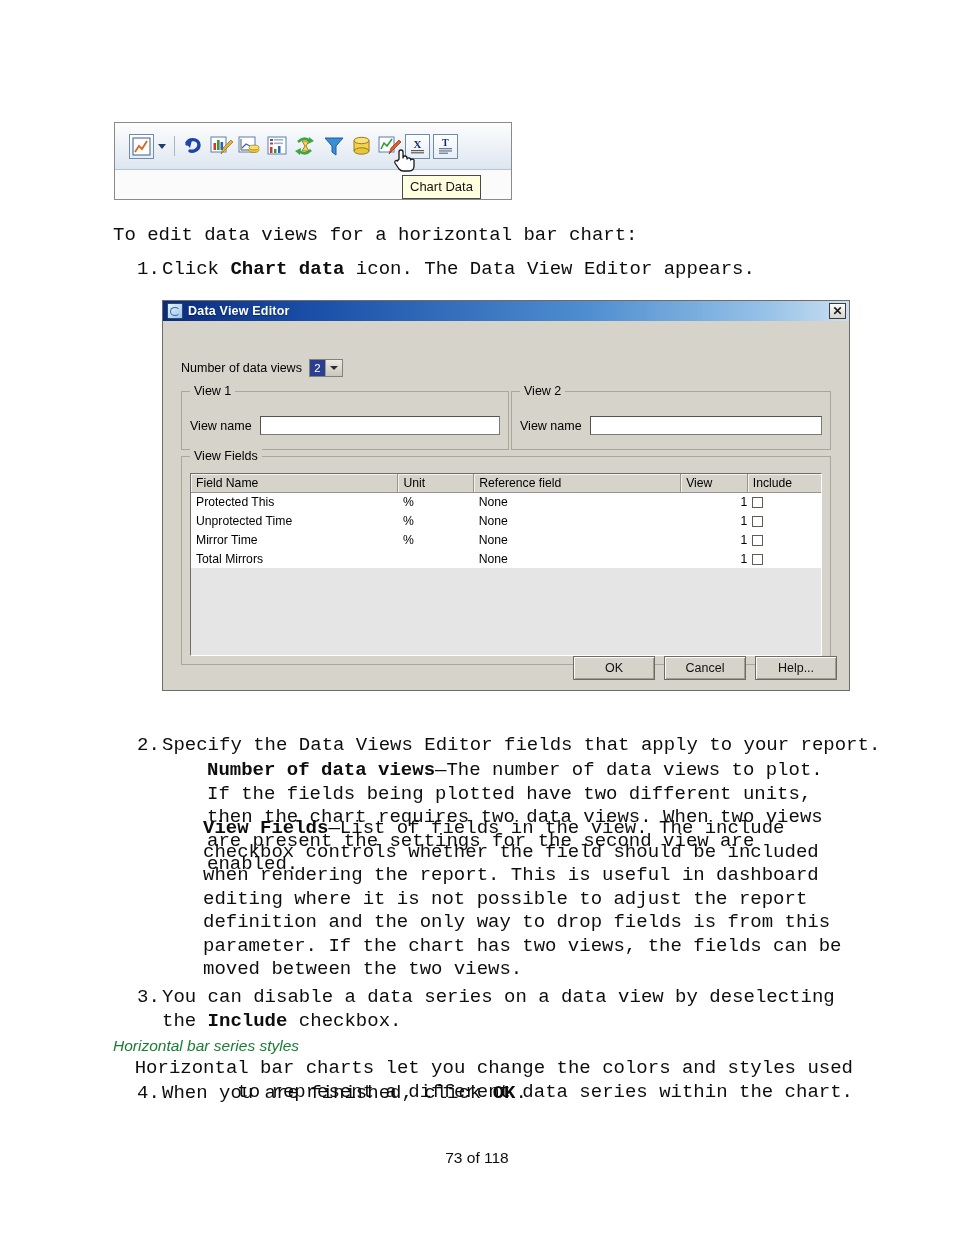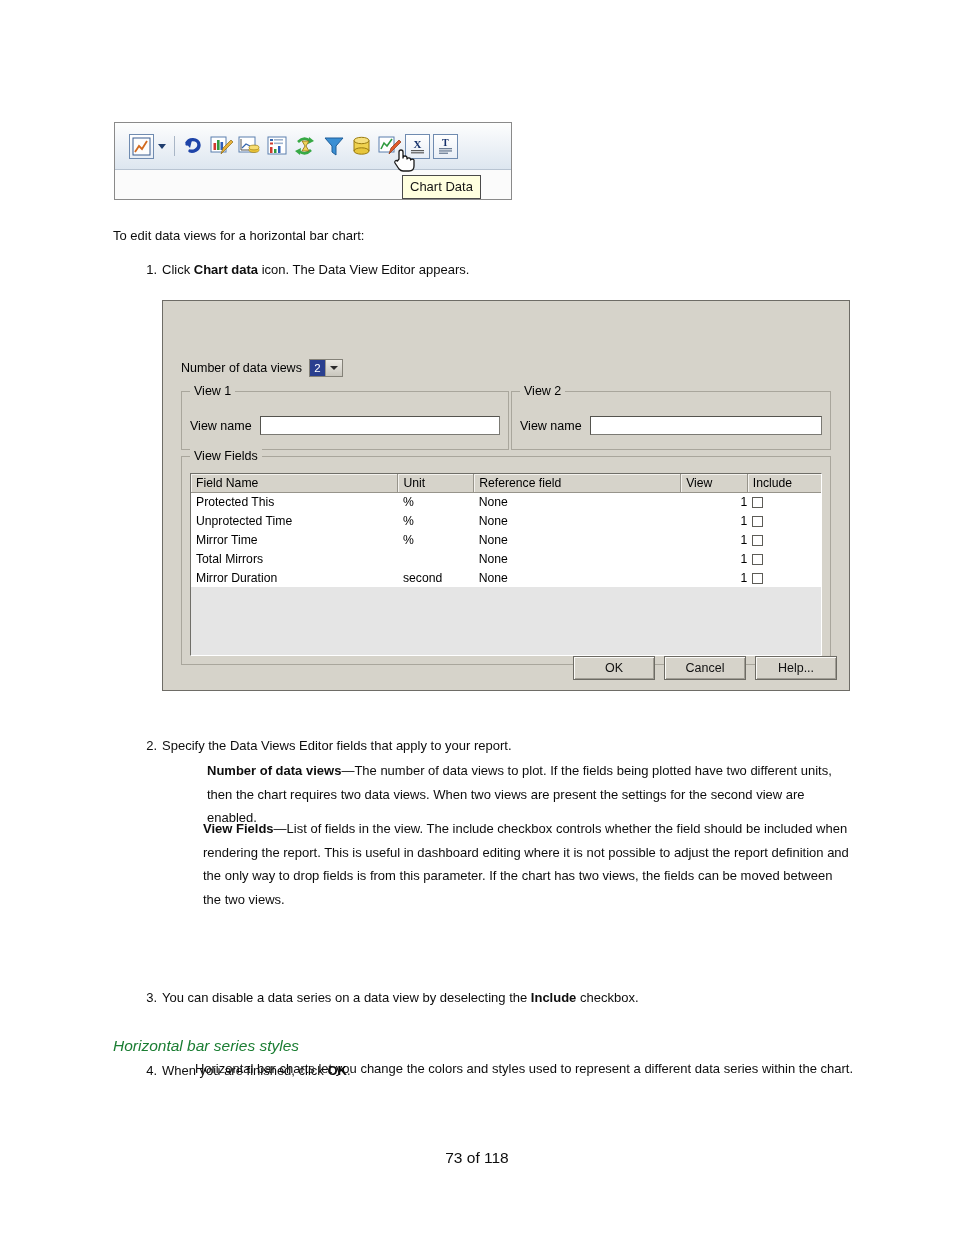--- a/index.html
+++ b/index.html
@@ -114,23 +114,24 @@
     position: absolute;
     left: 278px;
     top: 24px;
     width: 22px;
     height: 26px;
   }
 
   
   .para {
     position: absolute;
-    font-size: 13px;
+    font-size: 19px;
     line-height: 23.5px;
     color: #0d0d0d;
+    font-family: Liberation Mono, monospace;
   }
   .lead        { left: 113px; top: 224px; width: 760px; }
   .step1       { left: 137px; top: 258px; width: 740px; }
   .step2       { left: 137px; top: 710px; width: 740px; }
   .def-block   { left: 207px; top: 739px; width: 642px; margin-top: 20px; }
   .def-block2  { left: 203px; top: 817px; width: 646px; }
   .step3       { left: 137px; top: 939px; width: 716px; }
   .step4       { left: 137px; top: 988px; width: 740px; }
   .closing     { left: 113px; top: 1057px; width: 740px; text-align: right; }
 
@@ -518,20 +519,25 @@
   </div>
 
   <div class="para lead">To edit data views for a horizontal bar chart:</div>
 
   <div class="para step1 numbered">
     <span class="num">1.</span><span>Click </span><b>Chart data</b><span> icon. The Data View Editor appears.</span>
   </div>
 
   <div class="dlg">
 
+    <div class="dlg-titlebar">
+      <span class="dlg-ico"></span>
+      <span class="dlg-title">Data View Editor</span>
+      <span class="dlg-close">✕</span>
+    </div>
 
     <div class="dlg-body">
 
       <div class="ndv-row">
         <span class="ndv-label">Number of data views</span>
         <span class="combo">
           <span class="combo-val">2</span>
           <span class="combo-arrow">
               <i></i>
             </span>
@@ -596,27 +602,20 @@
                   <td class="c-view">1</td>
                   <td class="c-include"><span class="chk"></span></td>
                 </tr>
                 <tr>
                   <td>Total Mirrors</td>
                   <td></td>
                   <td>None</td>
                   <td class="c-view">1</td>
                   <td class="c-include"><span class="chk"></span></td>
                 </tr>
-                <tr>
-                  <td>Mirror Duration</td>
-                  <td>second</td>
-                  <td>None</td>
-                  <td class="c-view">1</td>
-                  <td class="c-include"><span class="chk"></span></td>
-                </tr>
               </tbody>
           </table>
         </div>
       </div>
 
       <div class="btn-row">
         <div class="btn">OK</div>
         <div class="btn">Cancel</div>
         <div class="btn">Help...</div>
       </div>

